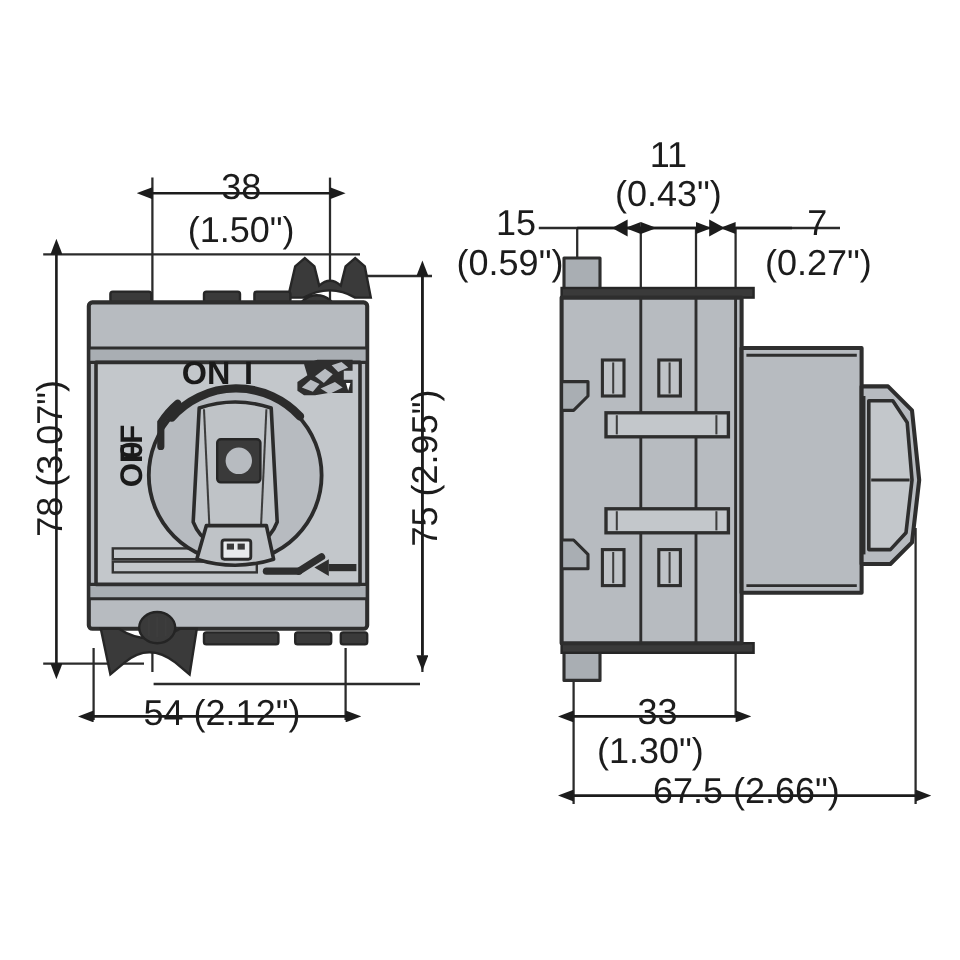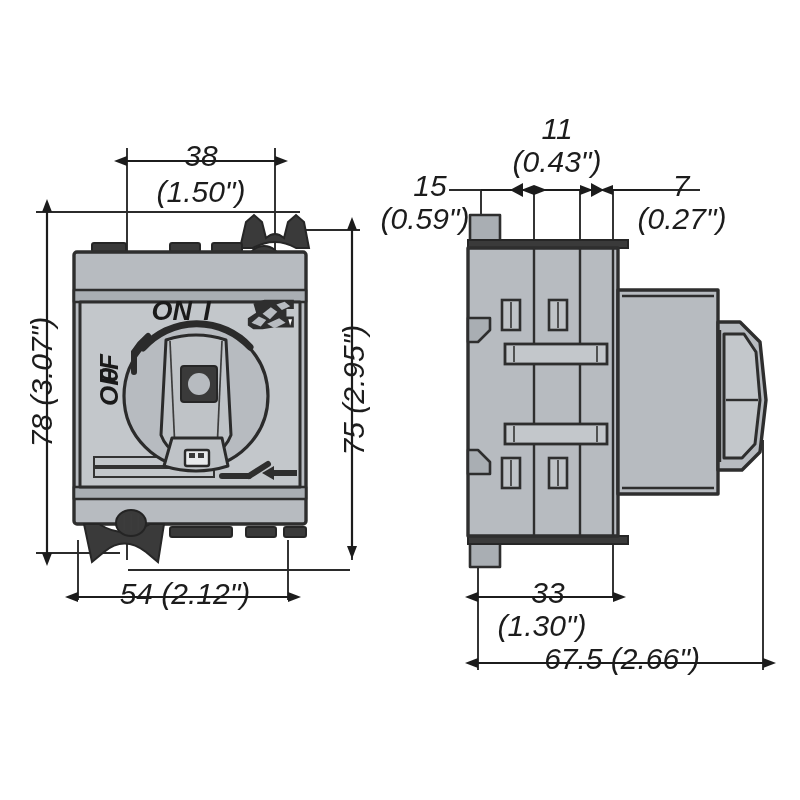--- a/index.html
+++ b/index.html
@@ -14,21 +14,20 @@
     font-family: "Liberation Sans", sans-serif;
     overflow: hidden;
     position: relative;
   }
   #drawing-root {
     position: absolute;
     left: 0;
     top: 0;
     width: 672px;
     height: 800px;
-    font-style: italic;
   }
   svg#tech-drawing {
     display: block;
     width: 800px;
     height: 800px;
     background: #ffffff;
   }
   .dim-text {
     font-family: "Liberation Sans", sans-serif;
     font-size: 30px;

